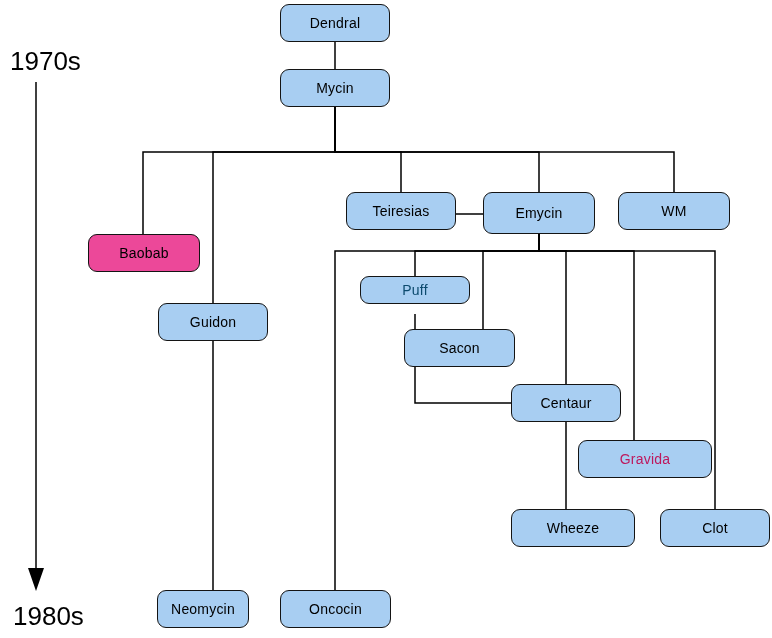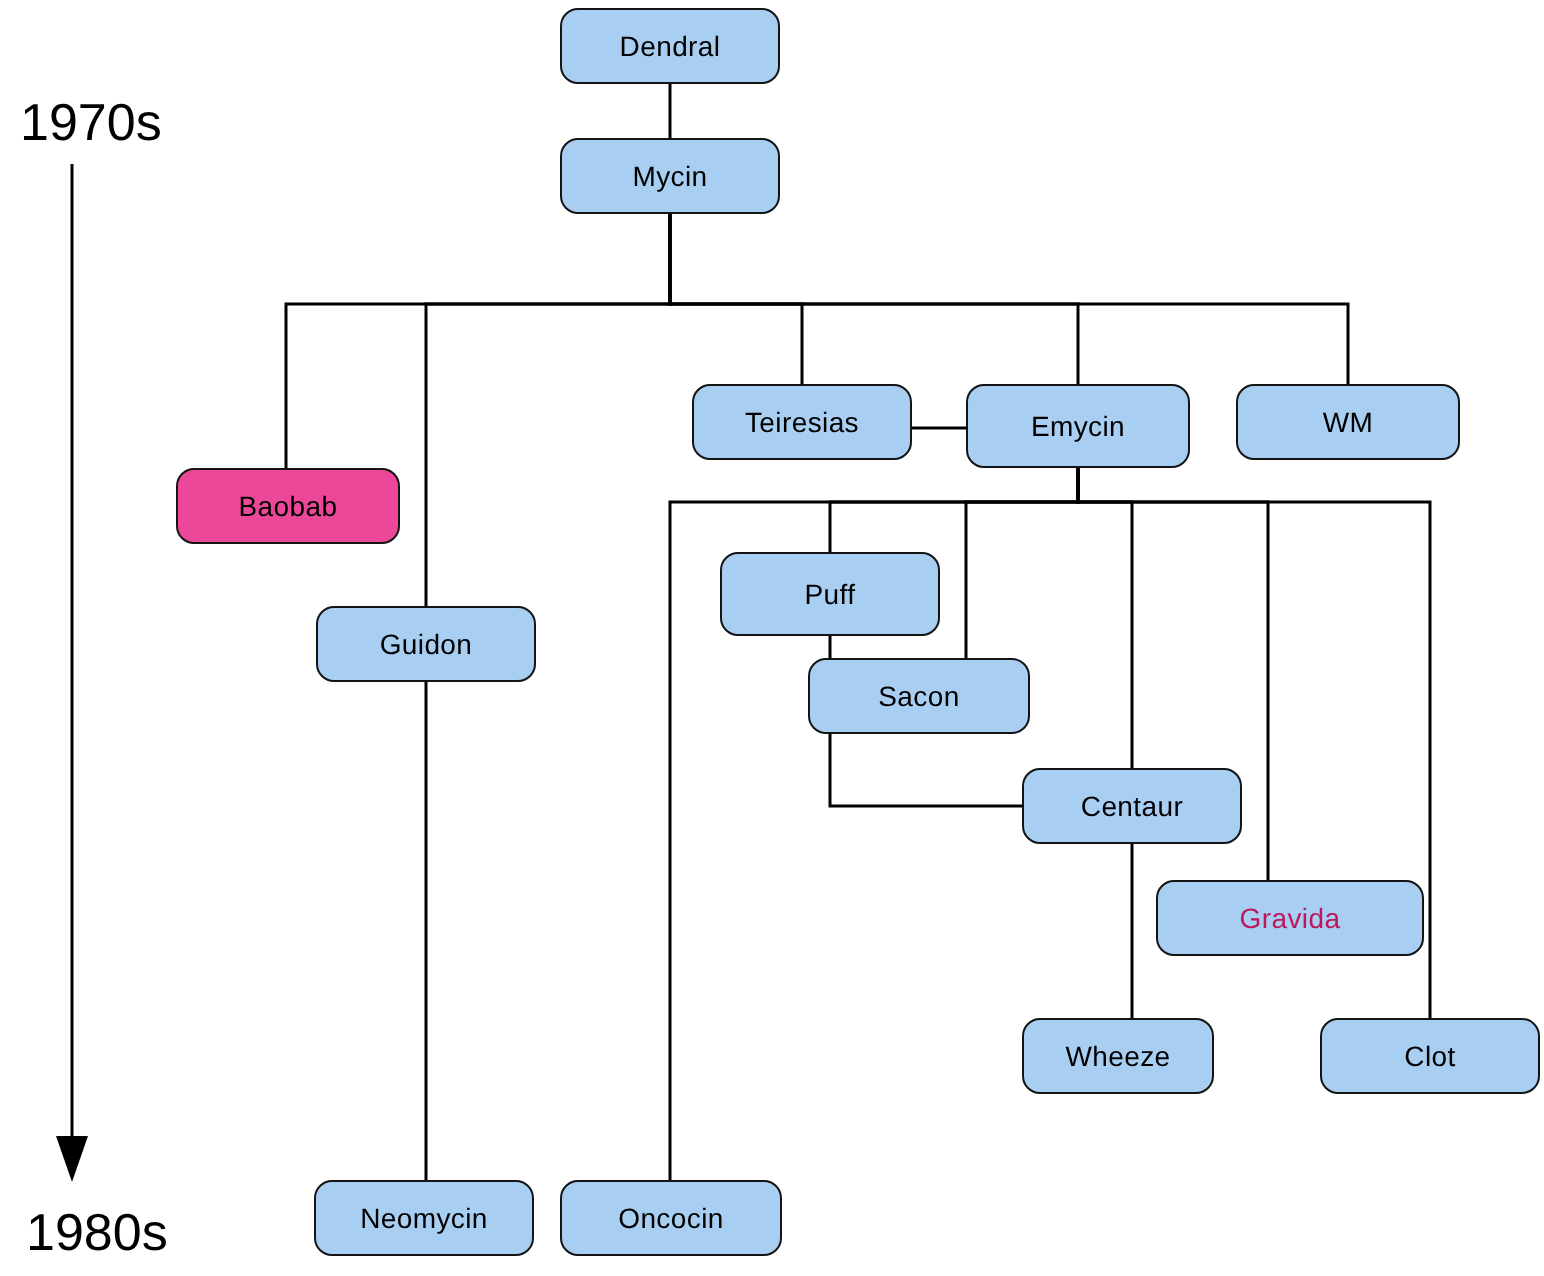--- a/index.html
+++ b/index.html
@@ -75,23 +75,23 @@
   <span id="label-1980s" class="era-label">1980s</span>
 
   <div id="nodes">
       <div class="node" style="left: 280px; top: 4px; width: 110px; height: 38px; background: rgb(168, 206, 242); border-color: rgb(20, 20, 20); color: rgb(0, 0, 0);">Dendral</div>
       <div class="node" style="left: 280px; top: 69px; width: 110px; height: 38px; background: rgb(168, 206, 242); border-color: rgb(20, 20, 20); color: rgb(0, 0, 0);">Mycin</div>
       <div class="node" style="left: 88px; top: 234px; width: 112px; height: 38px; background: #ec4899; border-color: rgb(20, 20, 20); color: rgb(0, 0, 0);">Baobab</div>
       <div class="node" style="left: 158px; top: 303px; width: 110px; height: 38px; background: rgb(168, 206, 242); border-color: rgb(20, 20, 20); color: rgb(0, 0, 0);">Guidon</div>
       <div class="node" style="left: 346px; top: 192px; width: 110px; height: 38px; background: rgb(168, 206, 242); border-color: rgb(20, 20, 20); color: rgb(0, 0, 0);">Teiresias</div>
       <div class="node" style="left: 483px; top: 192px; width: 112px; height: 42px; background: rgb(168, 206, 242); border-color: rgb(20, 20, 20); color: rgb(0, 0, 0);">Emycin</div>
       <div class="node" style="left: 618px; top: 192px; width: 112px; height: 38px; background: rgb(168, 206, 242); border-color: rgb(20, 20, 20); color: rgb(0, 0, 0); text-align: center;">WM</div>
-      <div class="node" style="left: 360px; top: 276px; width: 110px; height: 42px; background: rgb(168, 206, 242); border-color: rgb(20, 20, 20); color: #000000;">Puff</div>
+      <div class="node" style="left: 360px; top: 276px; width: 110px; height: 28px; background: rgb(168, 206, 242); border-color: rgb(20, 20, 20); color: #0c4a6e;">Puff</div>
       <div class="node" style="left: 404px; top: 329px; width: 111px; height: 38px; background: rgb(168, 206, 242); border-color: rgb(20, 20, 20); color: rgb(0, 0, 0);">Sacon</div>
       <div class="node" style="left: 511px; top: 384px; width: 110px; height: 38px; background: rgb(168, 206, 242); border-color: rgb(20, 20, 20); color: rgb(0, 0, 0);">Centaur</div>
       <div class="node" style="left: 578px; top: 440px; width: 134px; height: 38px; background: rgb(168, 206, 242); border-color: rgb(20, 20, 20); color: #be185d;">Gravida</div>
-      <div class="node" style="left: 511px; top: 509px; width: 96px; height: 38px; background: rgb(168, 206, 242); border-color: rgb(20, 20, 20); color: rgb(0, 0, 0);">Wheeze</div>
+      <div class="node" style="left: 511px; top: 509px; width: 124px; height: 38px; background: rgb(168, 206, 242); border-color: rgb(20, 20, 20); color: rgb(0, 0, 0);">Wheeze</div>
       <div class="node" style="left: 660px; top: 509px; width: 110px; height: 38px; background: rgb(168, 206, 242); border-color: rgb(20, 20, 20); color: rgb(0, 0, 0);">Clot</div>
-      <div class="node" style="left: 157px; top: 590px; width: 110px; height: 38px; background: rgb(168, 206, 242); border-color: rgb(20, 20, 20); color: rgb(0, 0, 0);">Neomycin</div>
+      <div class="node" style="left: 157px; top: 590px; width: 92px; height: 38px; background: rgb(168, 206, 242); border-color: rgb(20, 20, 20); color: rgb(0, 0, 0);">Neomycin</div>
       <div class="node" style="left: 280px; top: 590px; width: 111px; height: 38px; background: rgb(168, 206, 242); border-color: rgb(20, 20, 20); color: rgb(0, 0, 0);">Oncocin</div>
     </div>
 
 </div>
 
 </body></html>

